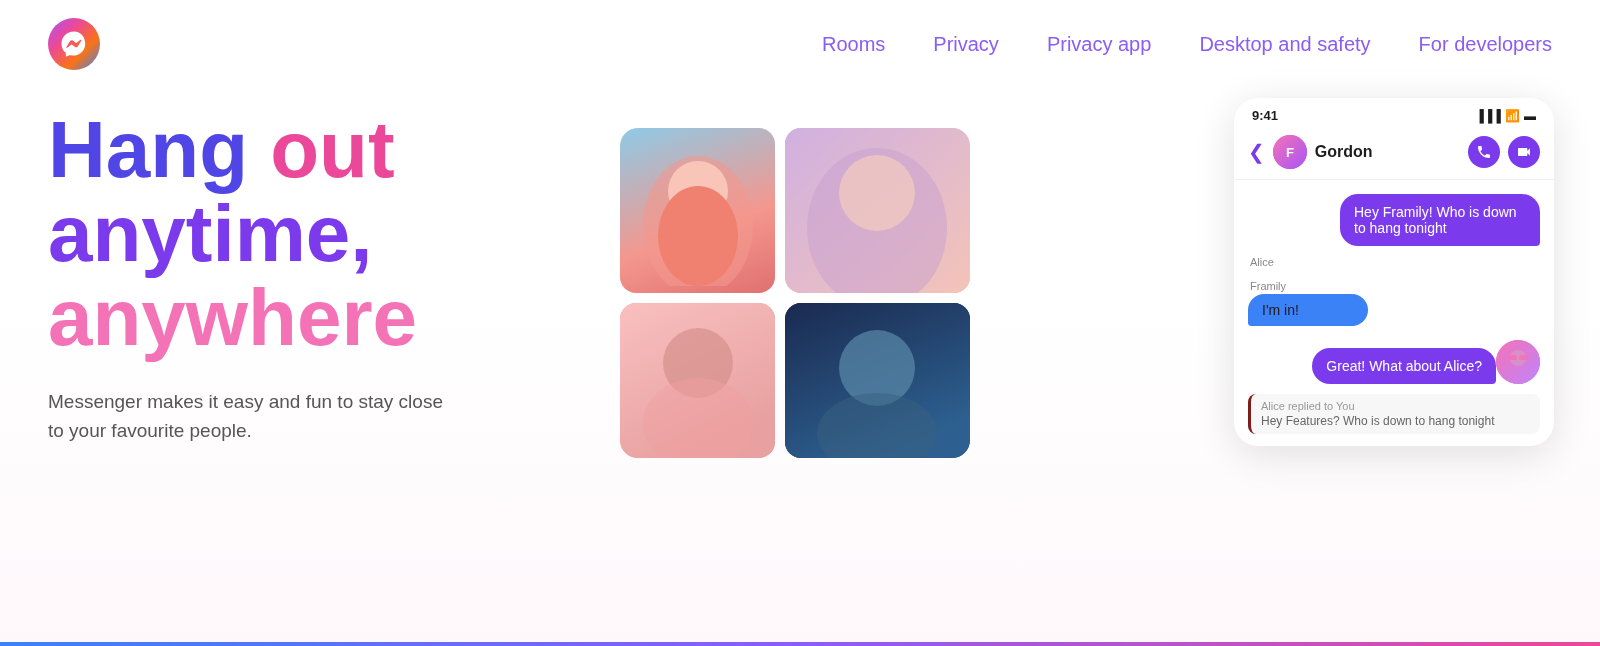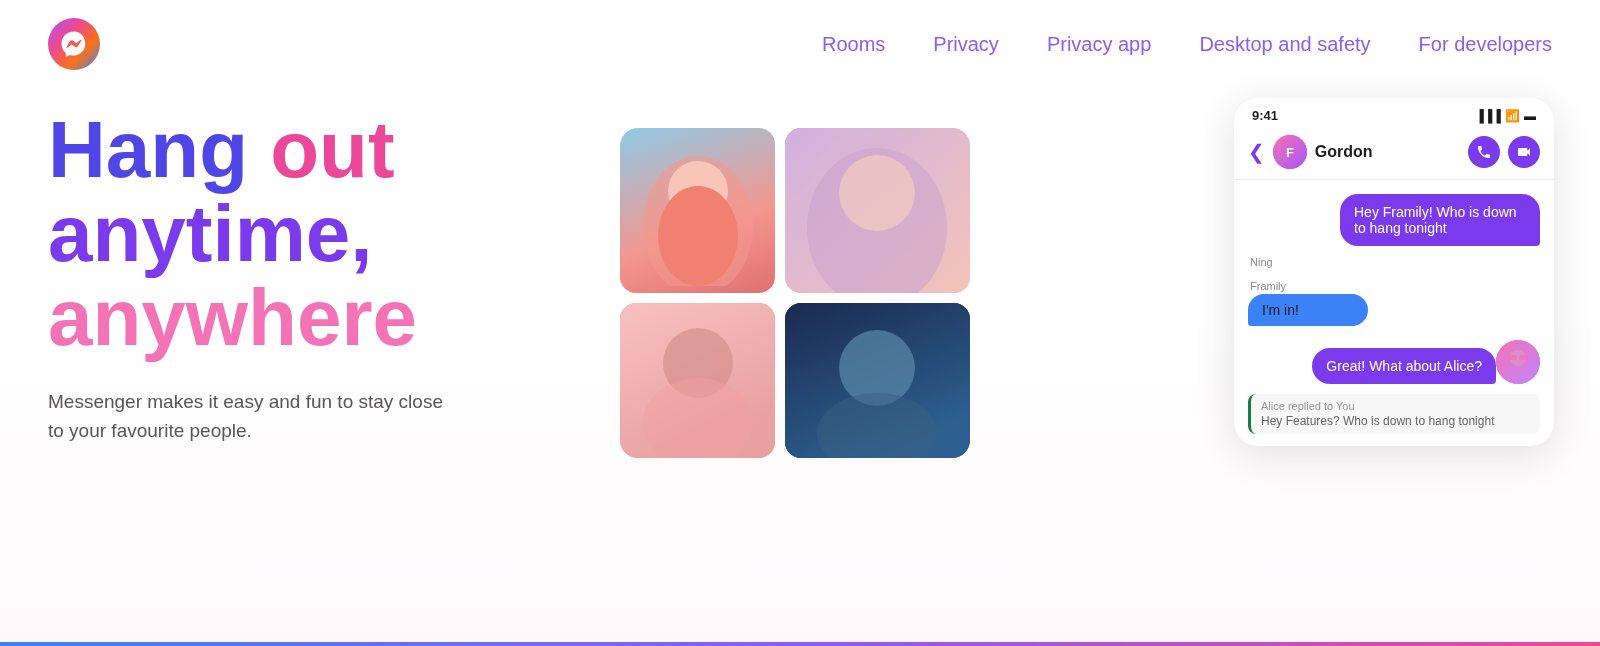--- a/index.html
+++ b/index.html
@@ -277,21 +277,21 @@
     }
 
     .alice-row {
       display: flex;
       justify-content: flex-end;
       align-items: flex-end;
     }
 
     .reply-preview {
       background: #f7f7f7;
-      border-left: 3px solid #15803d;
+      border-left: 3px solid #7f1d1d;
       padding: 6px 10px;
       border-radius: 8px;
       font-size: 12px;
       color: #666;
       margin-bottom: 4px;
     }
 
     .reply-header {
       font-size: 11px;
       color: #999;
@@ -449,21 +449,21 @@
         </div>
       </div>
 
       <div class="chat-body">
 
         <div style="display:flex;justify-content:flex-end;">
           <div class="bubble-sent">Hey Framily! Who is down to hang tonight</div>
         </div>
 
         <div class="msg-with-sender">
-          <span class="sender-name">Ning</span>
+          <span class="sender-name">Alice</span>
         </div>
 
         <div class="msg-with-sender">
           <span class="sender-name">Framily</span>
           <div class="bubble-plain">I'm in!</div>
         </div>
 
         <div class="alice-row">
           <div class="bubble-sent-2">Great! What about Alice?</div>
           <div class="alice-avatar">

